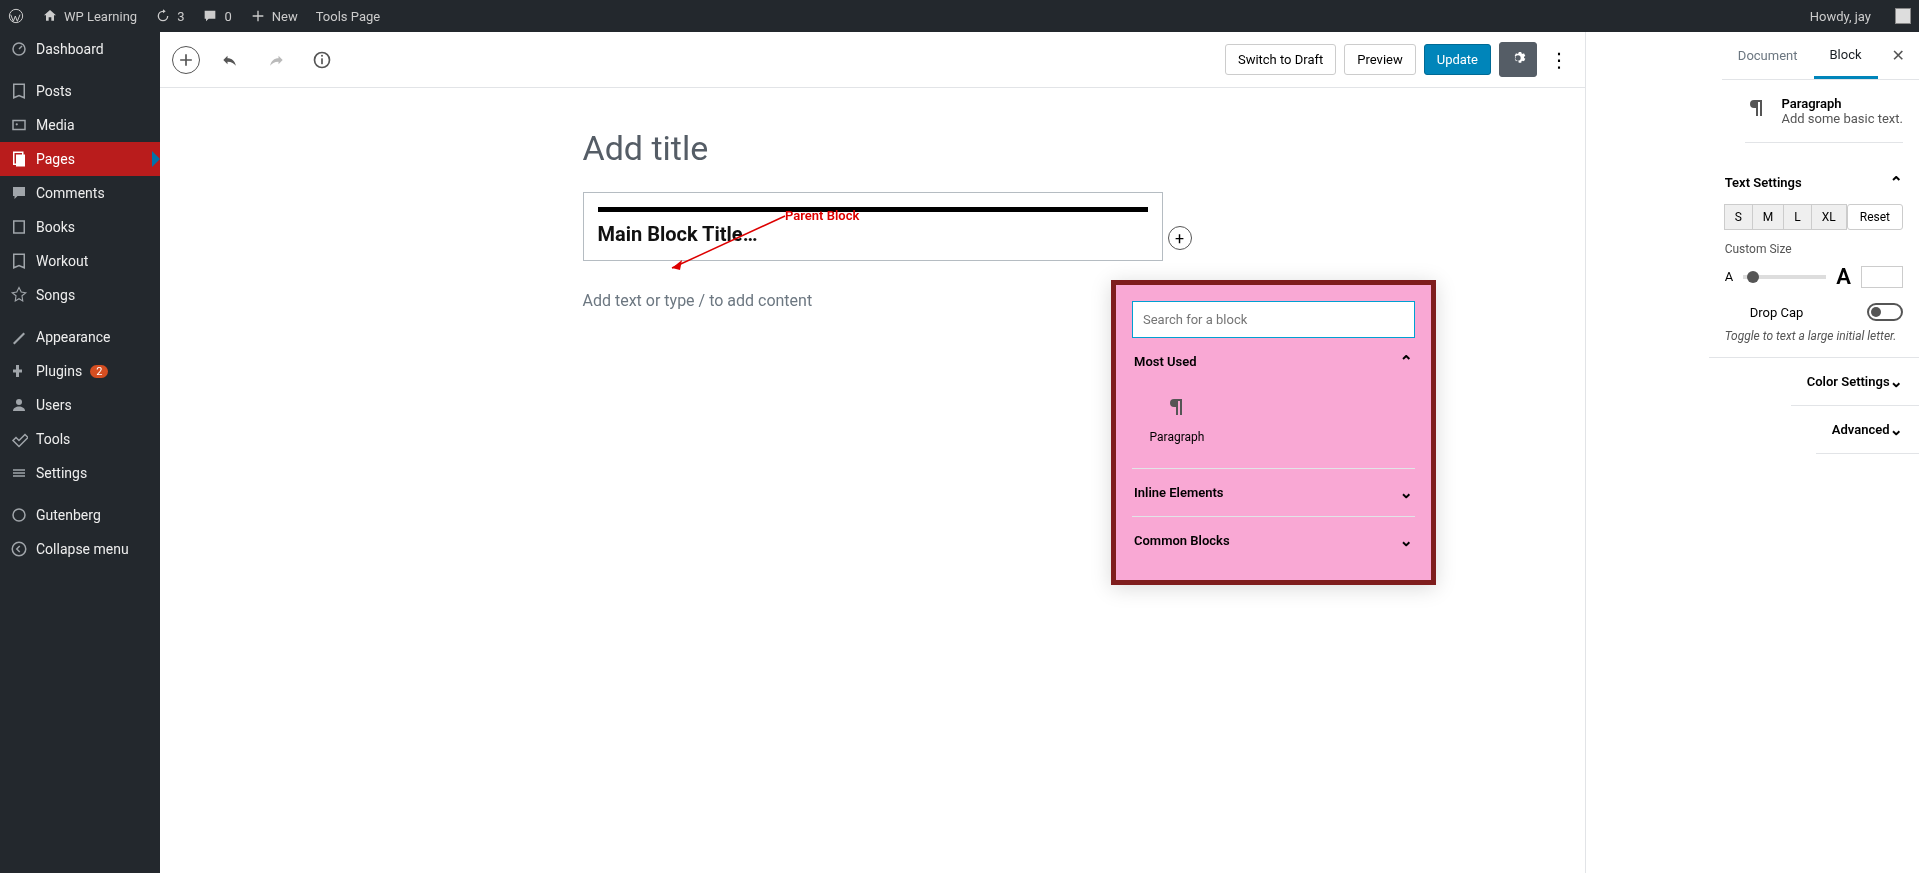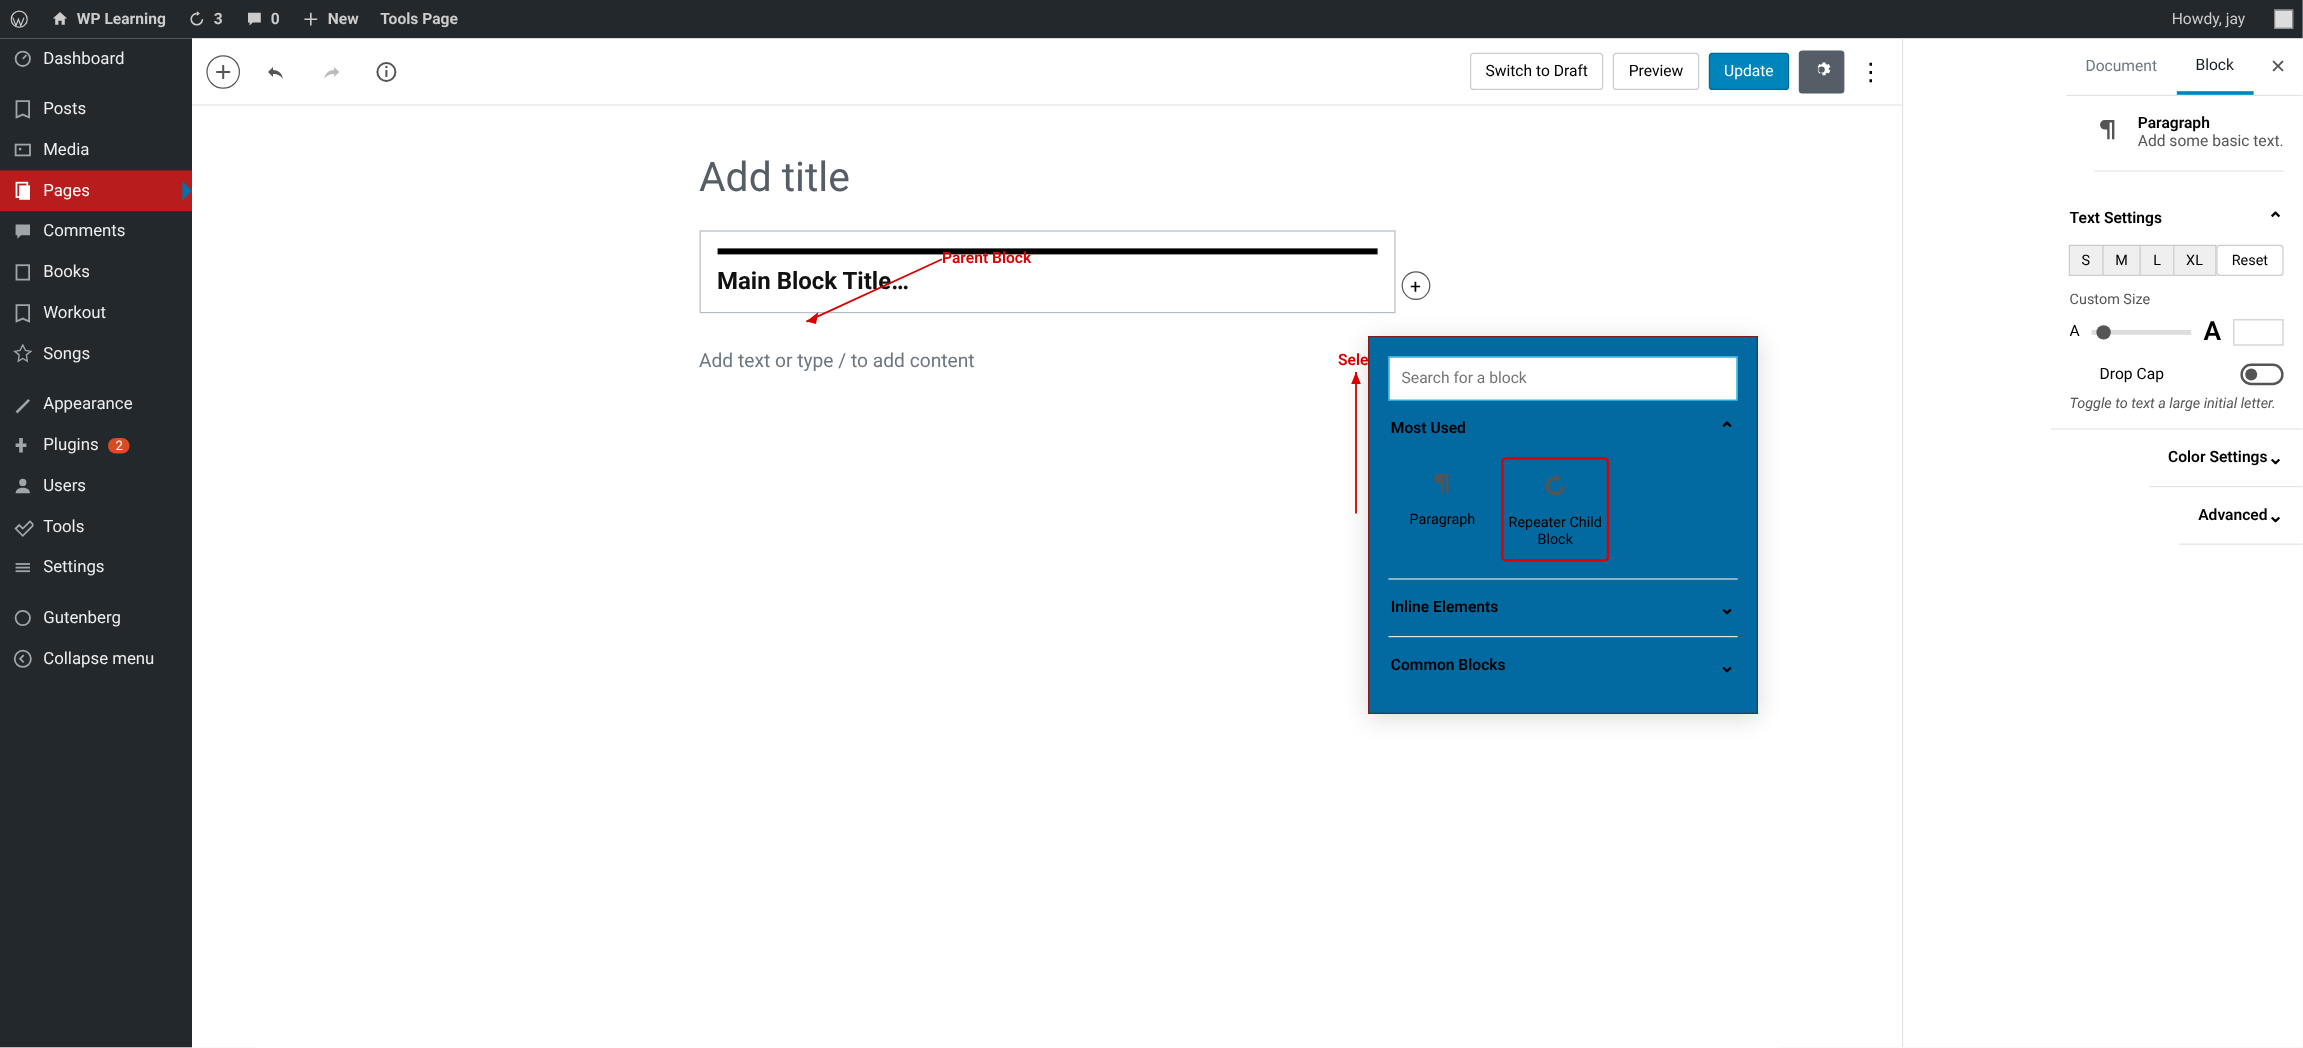--- a/index.html
+++ b/index.html
@@ -1,21 +1,21 @@
 <!DOCTYPE html>
 <html><head>
 <meta charset="utf-8">
 <style>
 * { margin: 0; padding: 0; box-sizing: border-box; font-family: -apple-system, BlinkMacSystemFont, "Segoe UI", Roboto, sans-serif; }
 body { width: 1919px; height: 873px; overflow: hidden; background: #f1f1f1; }
 
 
 .adminbar { height: 32px; background: #23282d; color: #ccc; display: flex; align-items: center; font-size: 13px; padding: 0 8px; justify-content: space-between; }
 .adminbar-left { display: flex; align-items: center; gap: 18px; }
-.adminbar-item { display: flex; align-items: center; gap: 6px; cursor: pointer; font-weight: bold; }
+.adminbar-item { display: flex; align-items: center; gap: 6px; cursor: pointer; }
 .adminbar svg { width: 16px; height: 16px; fill: #ccc; }
 .adminbar-right { display: flex; align-items: center; gap: 24px; }
 .avatar-box { width: 16px; height: 16px; background: #ddd; border: 1px solid #888; }
 
 
 .container { display: flex; height: calc(100% - 32px); }
 .sidebar { width: 160px; background: #23282d; color: #eee; font-size: 14px; }
 .side-item { display: flex; align-items: center; gap: 8px; padding: 8px 10px; cursor: pointer; color: #eee; }
 .side-item svg { width: 18px; height: 18px; fill: #a0a5aa; }
 .side-item.active { background: #b91c1c; color: #fff; position: relative; }
@@ -49,21 +49,21 @@
 .block-title { font-size: 20px; font-weight: 700; color: #111; }
 .add-child-btn { position: absolute; right: -30px; bottom: 10px; width: 24px; height: 24px; border: 1.5px solid #555; border-radius: 50%; display: flex; align-items: center; justify-content: center; cursor: pointer; font-size: 16px; }
 .content-ph { color: #6c7781; font-size: 16px; }
 
 
 .annot { position: absolute; color: #d00; font-size: 13px; font-weight: 600; pointer-events: none; }
 .arrow-line { stroke: #d00; stroke-width: 1.5; fill: none; }
 .arrow-head { fill: #d00; }
 
 
-.inserter { position: absolute; left: 980px; top: 248px; width: 325px; background: #0369a1; border: 1px solid #7f1d1d; box-shadow: 0 3px 20px rgba(0,0,0,0.15); padding: 16px; }
+.inserter { position: absolute; left: 951px; top: 248px; width: 325px; background: #f9a8d4; border: 5px solid #7f1d1d; box-shadow: 0 3px 20px rgba(0,0,0,0.15); padding: 16px; }
 .inserter input { width: 100%; padding: 10px; border: 1px solid #00a0d2; outline: none; font-size: 13px; }
 .ins-section { border-bottom: 1px solid #e2e4e7; }
 .ins-head { display: flex; justify-content: space-between; align-items: center; padding: 14px 2px; font-size: 13px; font-weight: 600; cursor: pointer; }
 .ins-items { display: flex; gap: 4px; padding-bottom: 14px; }
 .ins-tile { width: 90px; padding: 10px 4px; text-align: center; cursor: pointer; font-size: 12px; border-radius: 4px; }
 .ins-tile.highlight { border: 2px solid #d00; }
 .ins-tile svg { width: 24px; height: 24px; fill: #555; margin-bottom: 8px; }
 
 
 .settings { width: 334px; background: #fff; border-left: 1px solid #e2e4e7; font-size: 13px; display: flex; flex-direction: column; align-items: flex-end; }
@@ -312,27 +312,20 @@
             <span>Most Used</span>
             <span class="chev">⌃</span>
           </div>
         <div class="ins-items">
           <div class="ins-tile">
             <svg viewBox="0 0 24 24">
                 <path d="M13 4H9a4 4 0 0 0 0 8h2v8h2V6h2v14h2V4h-4z"></path>
               </svg>
             <div>Paragraph</div>
           </div>
-          <div class="ins-tile highlight">
-            <svg viewBox="0 0 24 24">
-                <path d="M12 4a8 8 0 1 0 8 8h-3a5 5 0 1 1-5-5V4z"></path>
-                <path d="M12 2v7l5-3.5z"></path>
-              </svg>
-            <div>Repeater Child Block</div>
-          </div>
         </div>
       </div>
       <div class="ins-section">
         <div class="ins-head">
             <span>Inline Elements</span>
             <span class="chev">⌄</span>
           </div>
       </div>
       <div class="ins-section" style="border-bottom:none">
         <div class="ins-head">

